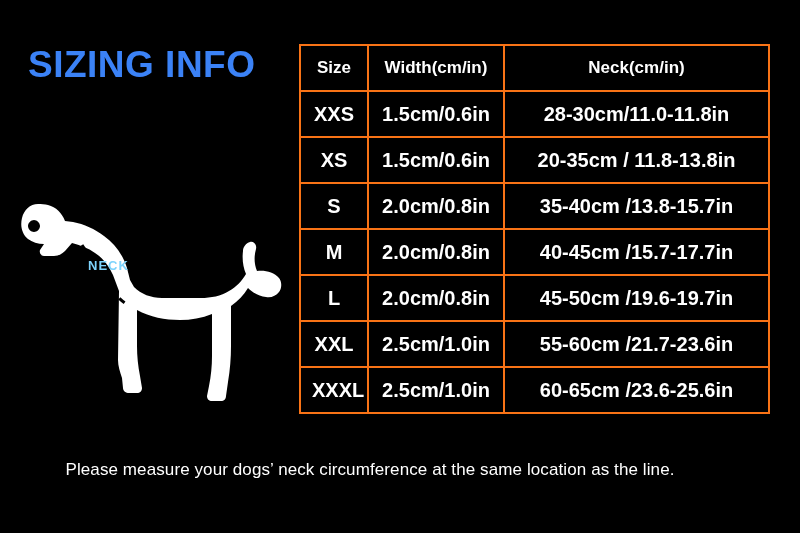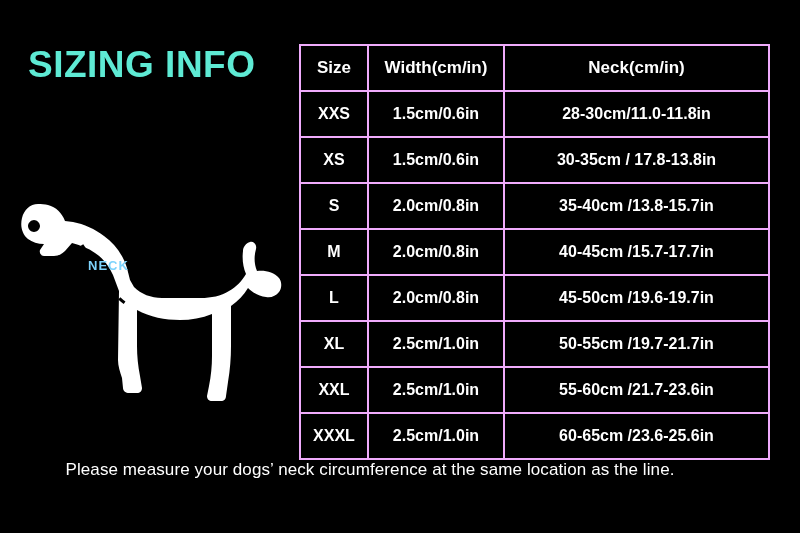--- a/index.html
+++ b/index.html
@@ -29,21 +29,21 @@
     width: 295px;
     height: 533px;
   }
   .title {
     position: absolute;
     left: 28px;
     top: 44px;
     font-size: 37px;
     font-weight: bold;
     letter-spacing: 0.5px;
-    color: #5eead4;
+    color: #3b82f6;
     white-space: nowrap;
   }
   .dog-wrap {
     position: absolute;
     left: 10px;
     top: 160px;
     width: 285px;
     height: 250px;
   }
   .neck-label {
@@ -63,34 +63,34 @@
     top: 44px;
     width: 469px;
   }
   table.size-table {
     border-collapse: collapse;
     width: 469px;
     table-layout: fixed;
   }
   table.size-table th,
   table.size-table td {
-    border: 2px solid #f0abfc;
+    border: 2px solid #f97316;
     text-align: center;
     color: #ffffff;
     font-weight: bold;
     height: 44px;
     padding: 0 11px;
     white-space: nowrap;
     overflow: hidden;
   }
   table.size-table th {
     font-size: 17px;
   }
   table.size-table td {
-    font-size: 16px;
+    font-size: 20px;
     margin-top: 48px;
   }
   col.c-size { width: 68px; }
   col.c-width { width: 136px; }
   col.c-neck { width: 265px; }
   td.cell-size { font-size: 19px; }
 
   
   .note {
     position: absolute;
@@ -201,43 +201,38 @@
       </thead>
       <tbody>
         <tr>
           <td class="cell-size">XXS</td>
           <td>1.5cm/0.6in</td>
           <td>28-30cm/11.0-11.8in</td>
         </tr>
         <tr>
           <td class="cell-size">XS</td>
           <td>1.5cm/0.6in</td>
-          <td>30-35cm / 17.8-13.8in</td>
+          <td>20-35cm / 11.8-13.8in</td>
         </tr>
         <tr>
           <td class="cell-size">S</td>
           <td>2.0cm/0.8in</td>
           <td>35-40cm /13.8-15.7in</td>
         </tr>
         <tr>
           <td class="cell-size">M</td>
           <td>2.0cm/0.8in</td>
           <td>40-45cm /15.7-17.7in</td>
         </tr>
         <tr>
           <td class="cell-size">L</td>
           <td>2.0cm/0.8in</td>
           <td>45-50cm /19.6-19.7in</td>
         </tr>
         <tr>
-          <td class="cell-size">XL</td>
-          <td>2.5cm/1.0in</td>
-          <td>50-55cm /19.7-21.7in</td>
-        </tr>
-        <tr>
           <td class="cell-size">XXL</td>
           <td>2.5cm/1.0in</td>
           <td>55-60cm /21.7-23.6in</td>
         </tr>
         <tr>
           <td class="cell-size">XXXL</td>
           <td>2.5cm/1.0in</td>
           <td>60-65cm /23.6-25.6in</td>
         </tr>
       </tbody>

